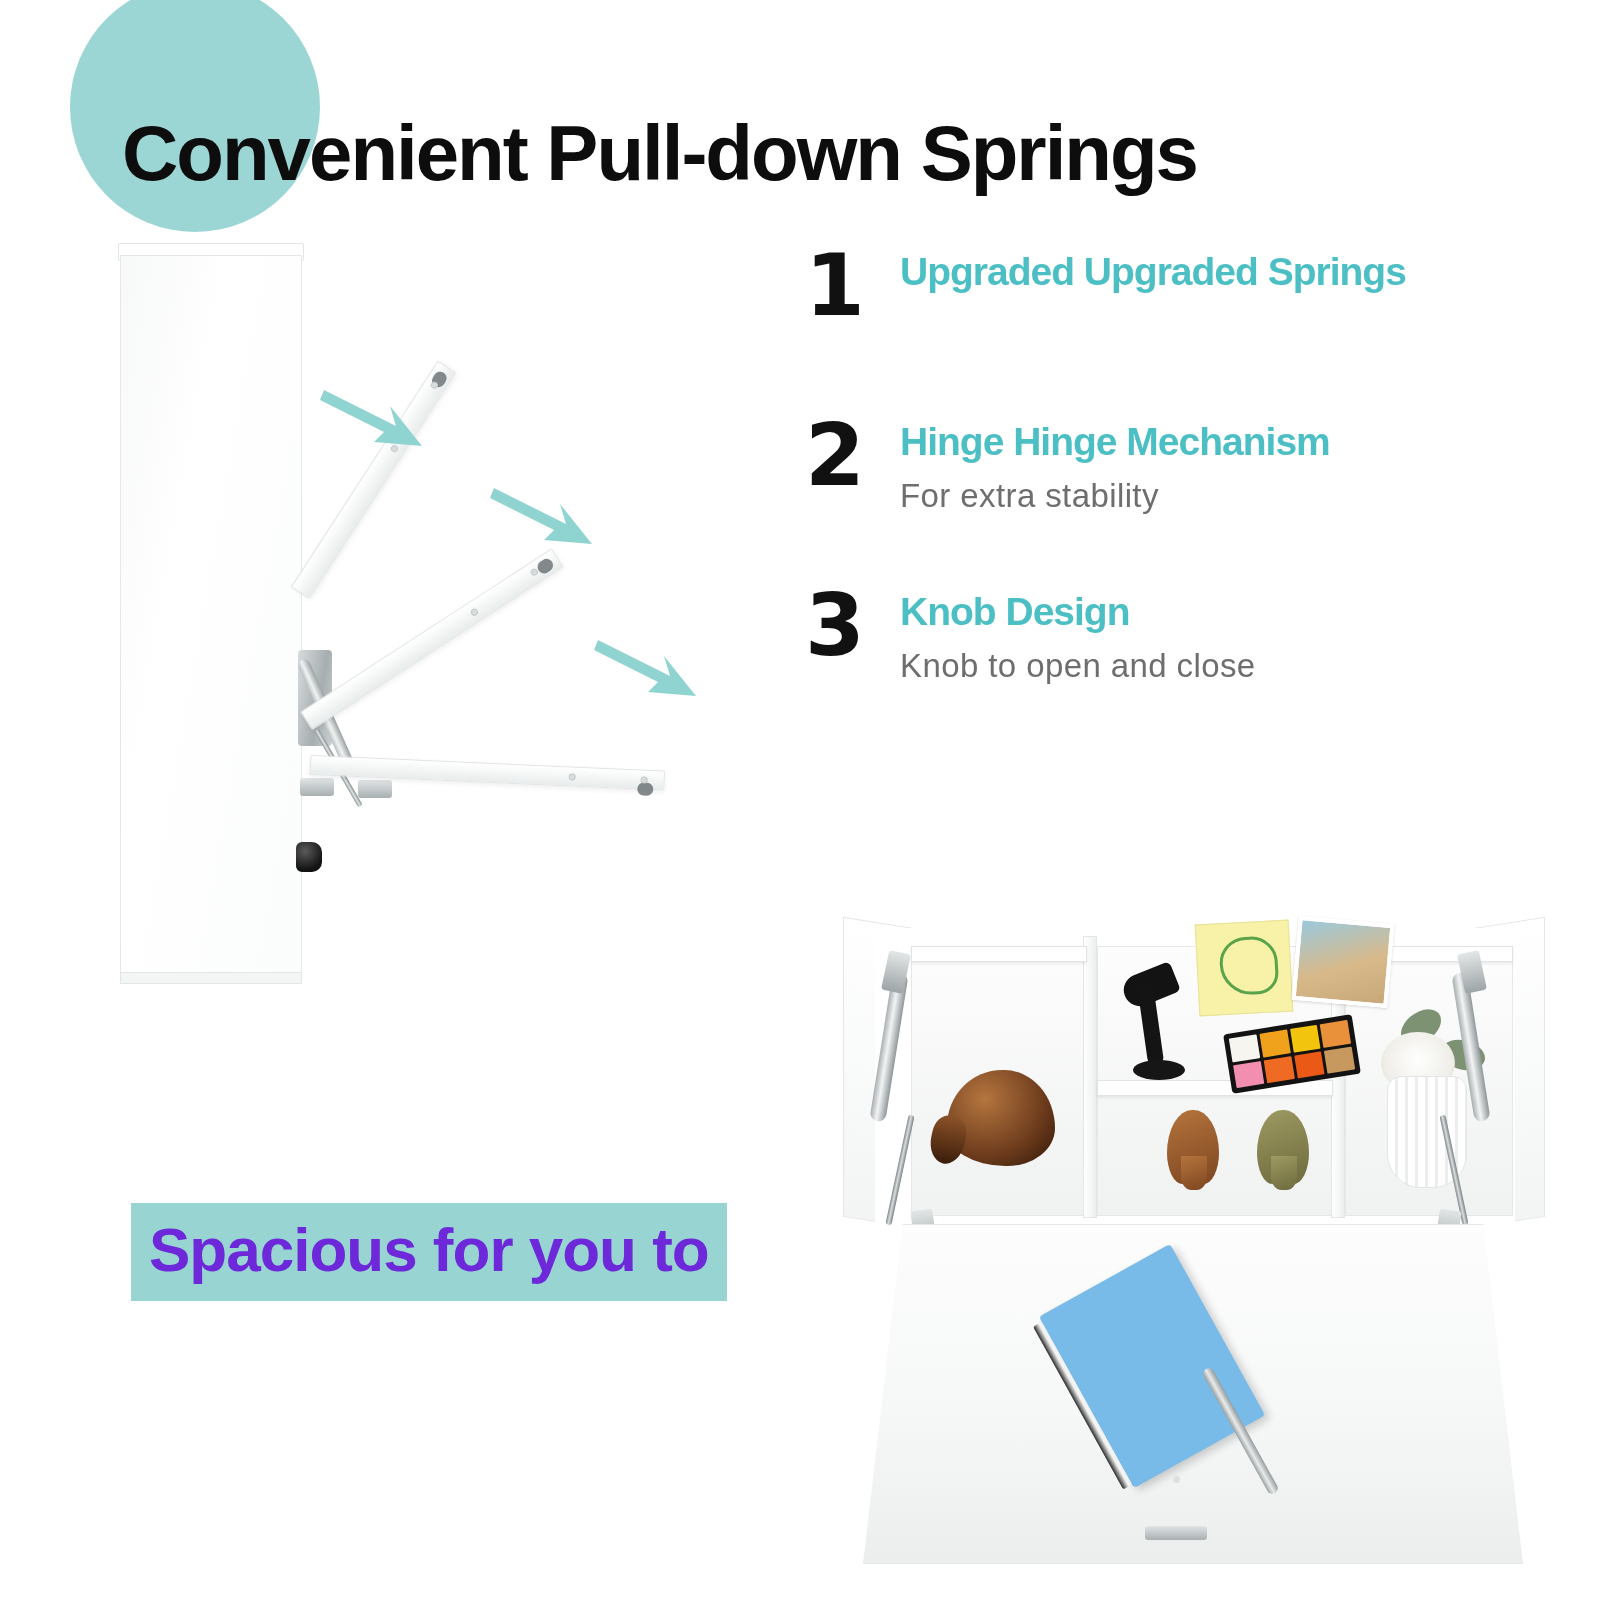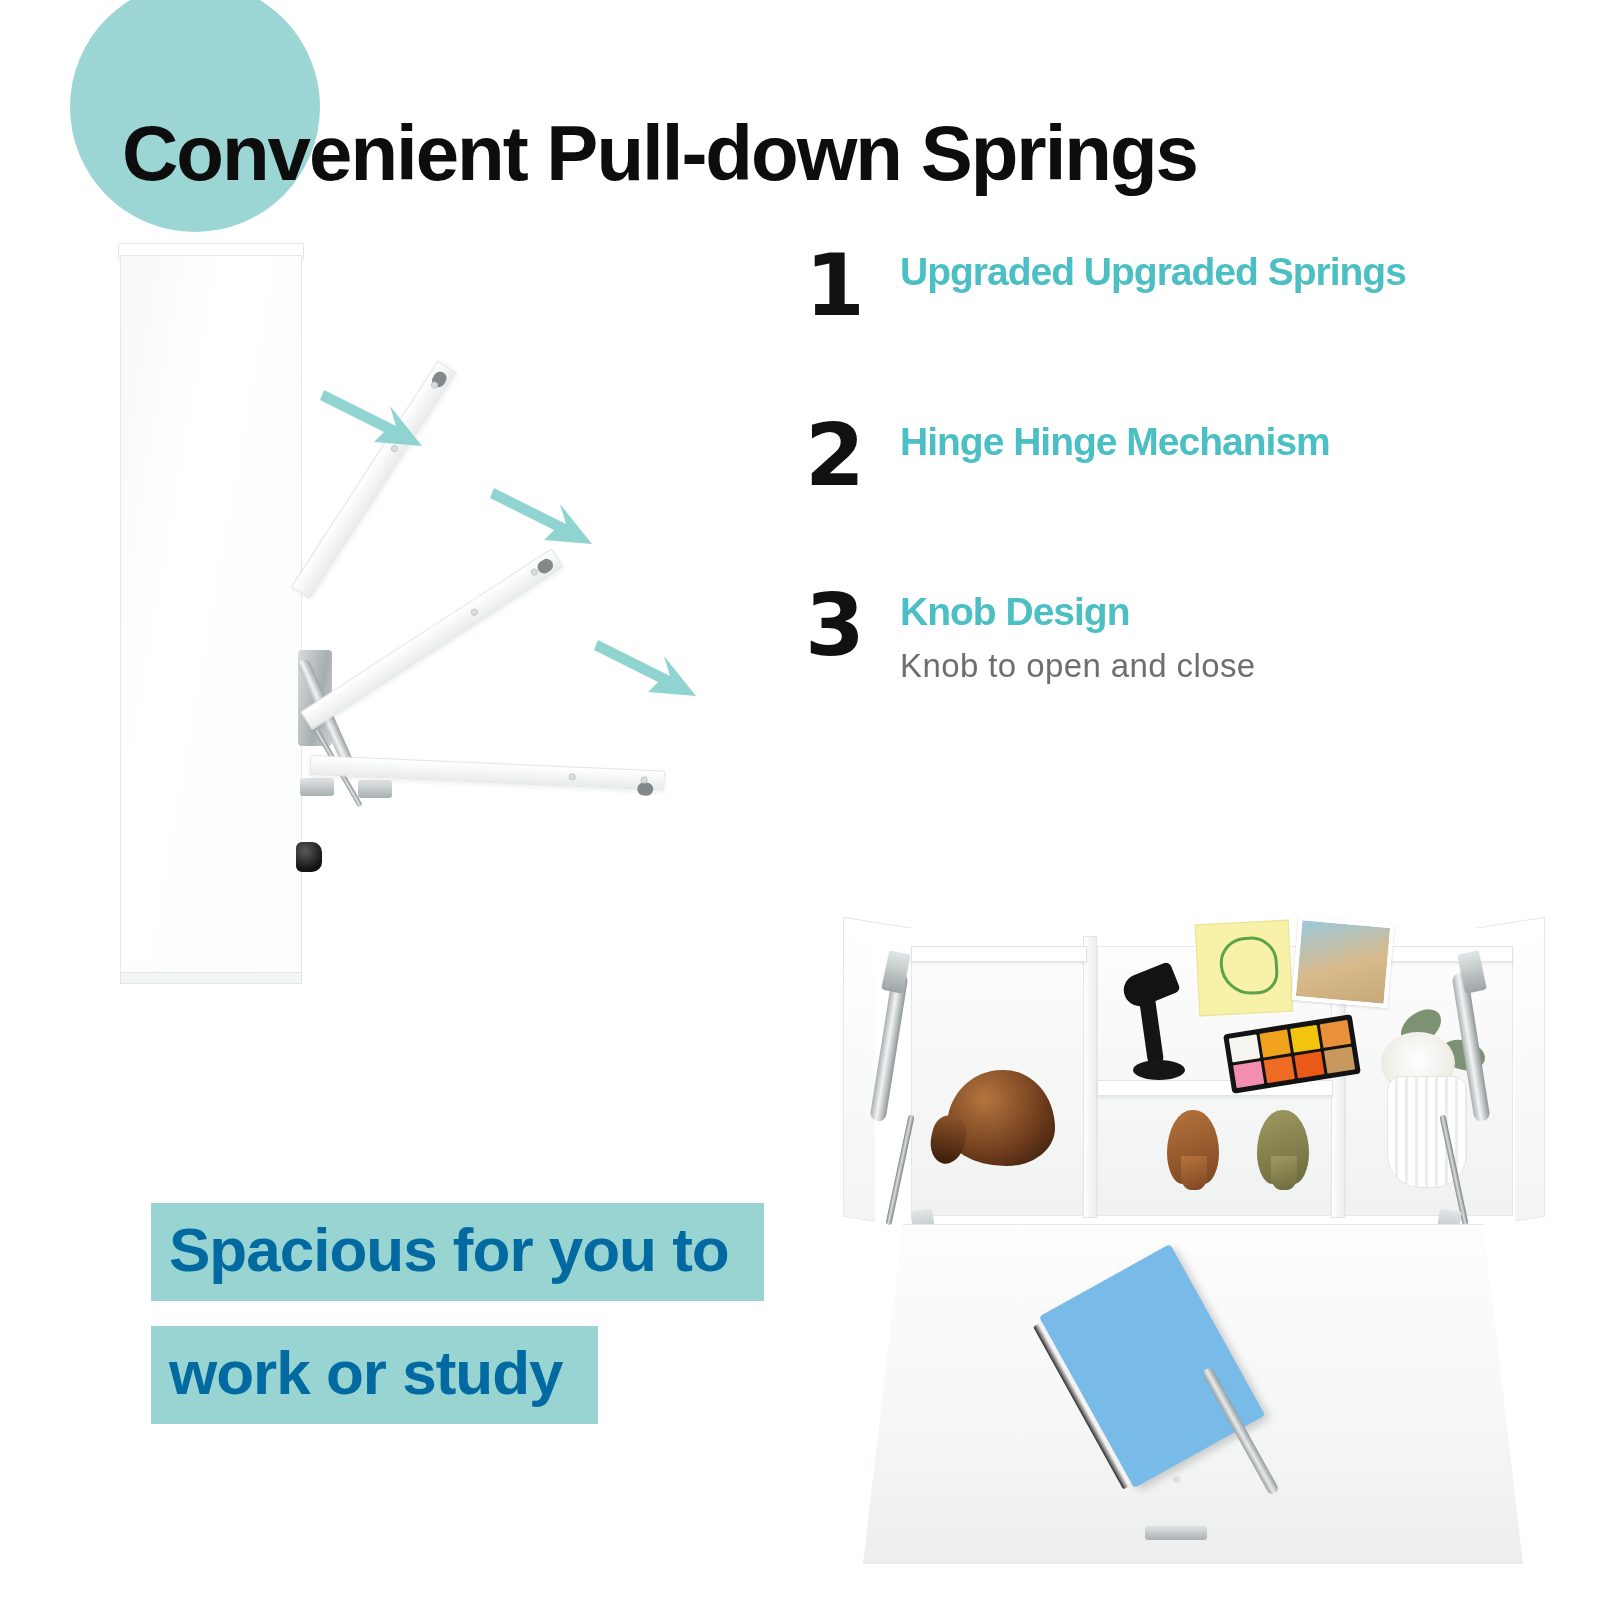--- a/index.html
+++ b/index.html
@@ -116,23 +116,23 @@
     border-radius:4px;
   }
   
   .arrow{position:absolute;width:120px;height:80px;}
   .arrow svg{width:100%;height:100%;display:block;}
 
   
   .highlight-block{position:absolute;left:131px;top:1203px;}
   .hl-line{
     display:inline-block;background:#97D4D2;
-    color:#0369a1;font-size:62px;font-weight:bold;
+    color:#6d28d9;font-size:62px;font-weight:bold;
     letter-spacing:-1px;line-height:1;
-    padding:16px 35px 20px 18px;white-space:nowrap;margin-left:20px;
+    padding:16px 18px 20px 18px;white-space:nowrap;
   }
   .hl-line2{margin-top:25px;}
 
   
   .photo{position:absolute;left:845px;top:928px;width:700px;height:660px;}
   .cab-body{
     position:absolute;left:30px;top:0px;width:640px;height:300px;
     background:#ffffff;
   }
   
@@ -343,35 +343,35 @@
       <div class="feature-num">1</div>
       <div class="feature-body">
         <div class="feature-title">Upgraded Upgraded Springs</div>
       </div>
     </div>
 
     <div class="feature">
       <div class="feature-num">2</div>
       <div class="feature-body">
         <div class="feature-title">Hinge Hinge Mechanism</div>
+        <div class="feature-desc">For extra stability</div>
       </div>
     </div>
 
     <div class="feature">
       <div class="feature-num">3</div>
       <div class="feature-body">
         <div class="feature-title">Knob Design</div>
         <div class="feature-desc">Knob to open and close</div>
       </div>
     </div>
   </div>
 
   <div class="highlight-block">
     <div><span class="hl-line">Spacious for you to</span></div>
-    <div><span class="hl-line hl-line2">work or study</span></div>
   </div>
 
   <div class="photo">
 
     <div class="door door-left"></div>
     <div class="door door-right"></div>
 
     <div class="cab-body">
       <div class="bay bay-left"></div>
       <div class="bay bay-mid"></div>

